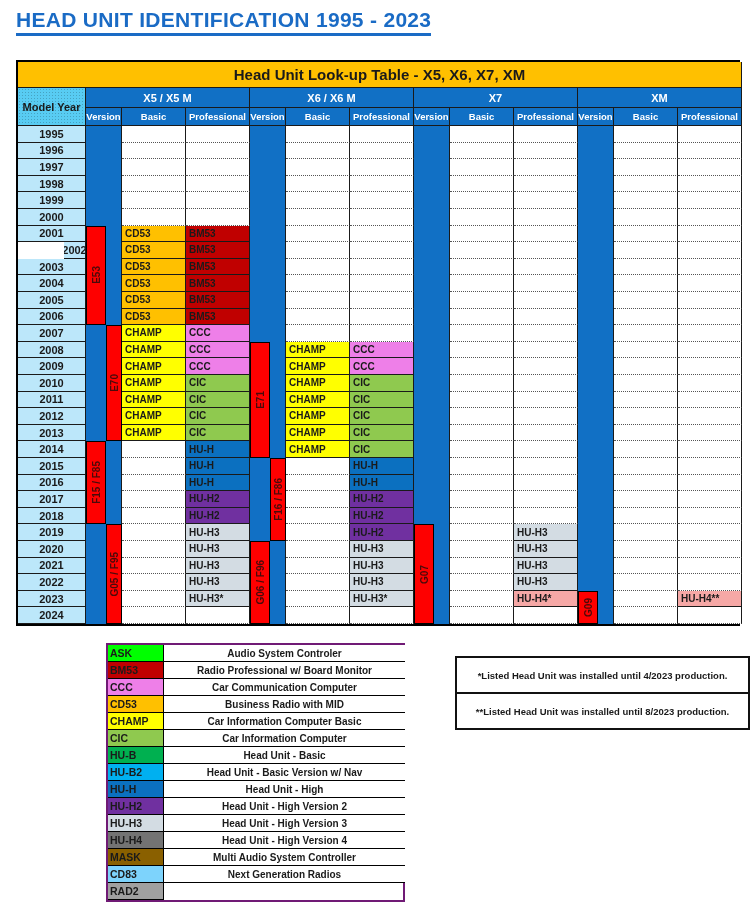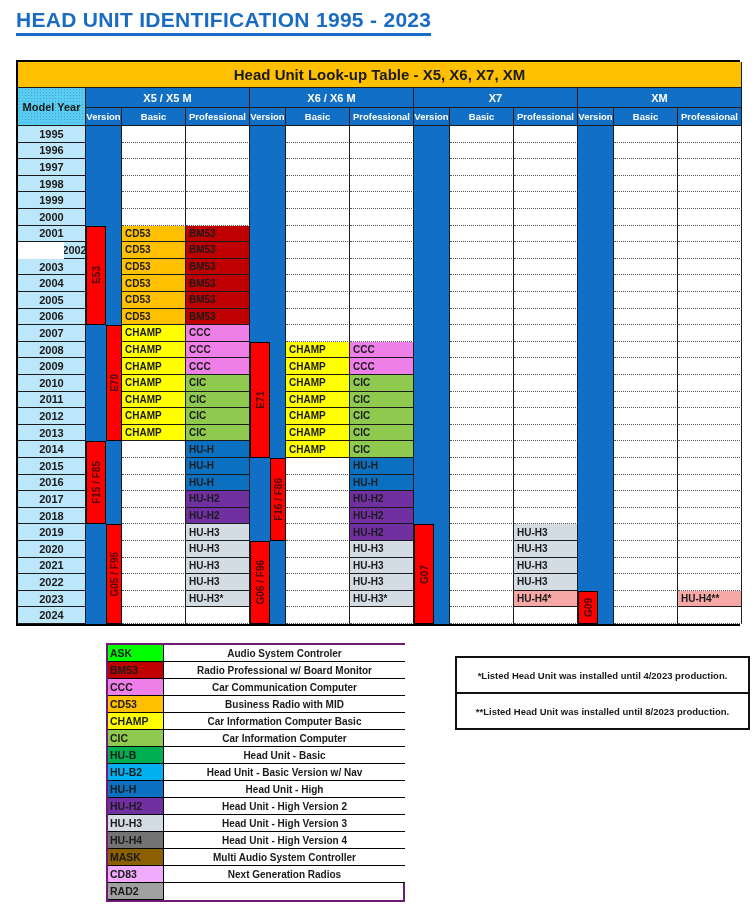--- a/index.html
+++ b/index.html
@@ -424,19 +424,19 @@
     <div class="sw dots" style="background: rgb(11, 112, 192);">HU-H</div>
     <div class="ds">Head Unit - High</div>
     <div class="sw dots" style="background: rgb(112, 48, 160);">HU-H2</div>
     <div class="ds">Head Unit - High Version 2</div>
     <div class="sw dots" style="background: rgb(211, 220, 227);">HU-H3</div>
     <div class="ds">Head Unit - High Version 3</div>
     <div class="sw dots" style="background: #737373;">HU-H4</div>
     <div class="ds">Head Unit - High Version 4</div>
     <div class="sw dots" style="background: rgb(138, 96, 0);">MASK</div>
     <div class="ds">Multi Audio System Controller</div>
-    <div class="sw dots" style="background: #f0abfc;">CD83</div>
+    <div class="sw dots" style="background: #7dd3fc;">CD83</div>
     <div class="ds">Next Generation Radios</div>
     <div class="sw dots" style="background: rgb(160, 160, 160);">RAD2</div>
   </div>
 
 <div class="note" id="note1">*Listed Head Unit was installed until 4/2023 production.</div>
 <div class="note" id="note2">**Listed Head Unit was installed until 8/2023 production.</div>
 
 </body></html>

